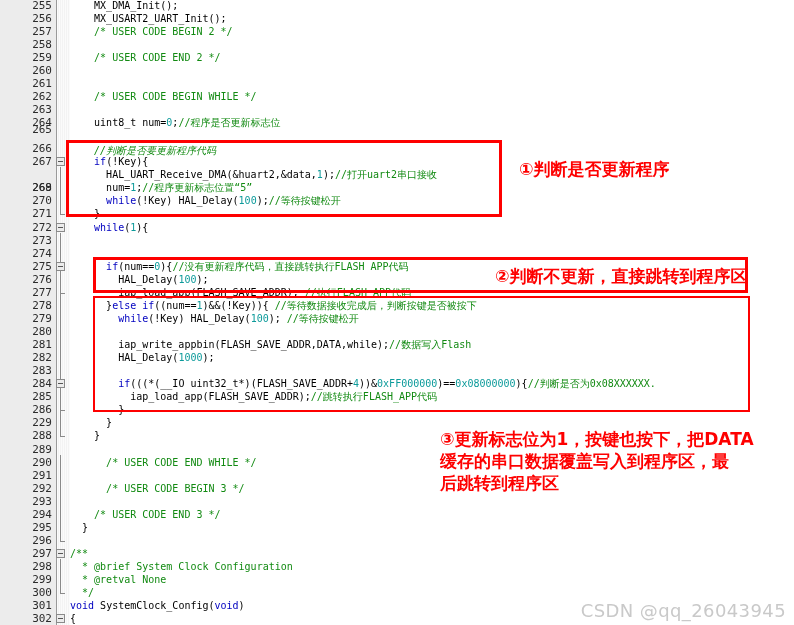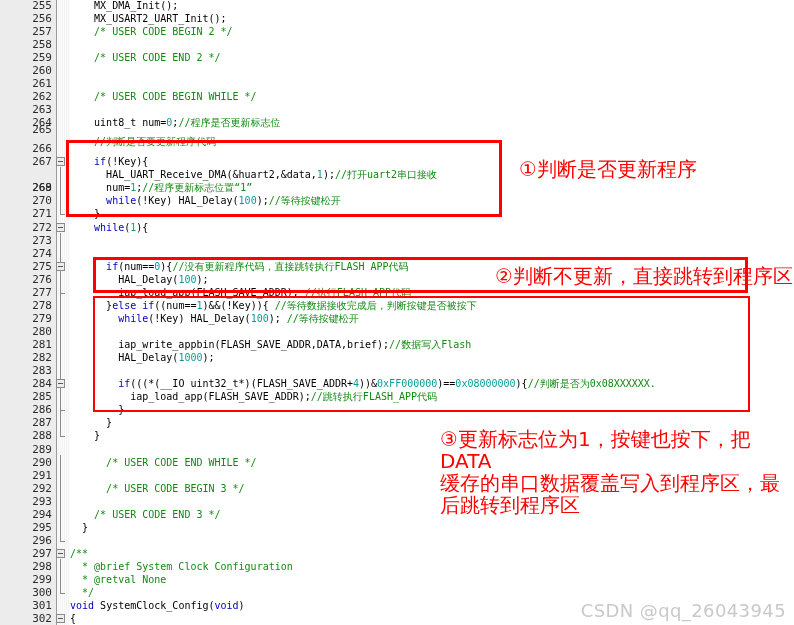--- a/index.html
+++ b/index.html
@@ -129,22 +129,22 @@
     background: transparent;
     pointer-events: none;
   }
   .abox.thin { border-width: 2px; }
 
   .anote {
     position: absolute;
     z-index: 6;
     color: #fe0000;
     font-family: "DejaVu Sans", "Liberation Sans", sans-serif;
-    font-weight: normal;
-    font-size: 20px;
+    font-weight: bold;
+    font-size: 17px;
     line-height: 22px;
     white-space: pre-line;
   }
 
   
   .watermark {
     position: absolute;
     right: 8px;
     bottom: 4px;
     z-index: 7;
@@ -189,21 +189,21 @@
       <div class="ln" style="top: 285.82px;">277</div>
       <div class="ln" style="top: 298.88px;">278</div>
       <div class="ln" style="top: 311.94px;">279</div>
       <div class="ln" style="top: 325px; padding-left: 6px;">280</div>
       <div class="ln" style="top: 338.06px;">281</div>
       <div class="ln" style="top: 351.12px;">282</div>
       <div class="ln" style="top: 364.18px;">283</div>
       <div class="ln" style="top: 377.24px;">284</div>
       <div class="ln" style="top: 390.3px;">285</div>
       <div class="ln" style="top: 403.36px;">286</div>
-      <div class="ln" style="top: 416.42px;">287</div>
+      <div class="ln" style="top: 416.42px;">229</div>
       <div class="ln" style="top: 429.48px;">288</div>
       <div class="ln" style="top: 442.54px;">289</div>
       <div class="ln" style="top: 455.6px;">290</div>
       <div class="ln" style="top: 468.66px;">291</div>
       <div class="ln" style="top: 481.72px;">292</div>
       <div class="ln" style="top: 494.78px;">293</div>
       <div class="ln" style="top: 507.84px;">294</div>
       <div class="ln" style="top: 520.9px;">295</div>
       <div class="ln" style="top: 533.96px;">296</div>
       <div class="ln" style="top: 547.02px;">297</div>
@@ -239,36 +239,36 @@
       <div class="cl" style="top: -1.5px;"><span class="pln">    MX_DMA_Init();</span></div>
       <div class="cl" style="top: 11.56px;"><span class="pln">    MX_USART2_UART_Init();</span></div>
       <div class="cl" style="top: 24.62px;"><span class="cmt">    /* USER CODE BEGIN 2 */</span></div>
       <div class="cl" style="top: 37.68px;"></div>
       <div class="cl" style="top: 50.74px;"><span class="cmt">    /* USER CODE END 2 */</span></div>
       <div class="cl" style="top: 63.8px;"></div>
       <div class="cl" style="top: 89.92px;"><span class="cmt">    /* USER CODE BEGIN WHILE */</span></div>
       <div class="cl" style="top: 102.98px;"></div>
       <div class="cl" style="top: 116.04px;"><span class="pln">    uint8_t num=</span><span class="num">0</span><span class="pln">;</span><span class="cmt">//程序是否更新标志位</span></div>
       <div class="cl" style="top: 129.1px;"></div>
-      <div class="cl" style="top: 135px;"><span class="cmt">    //判断是否要更新程序代码</span></div>
+      <div class="cl" style="top: 144px; font-style: italic;"><span class="cmt">    //判断是否要更新程序代码</span></div>
       <div class="cl" style="top: 155.22px;"><span class="kw">    if</span><span class="pln">(!Key){</span></div>
       <div class="cl" style="top: 168.28px;"><span class="pln">      HAL_UART_Receive_DMA(&amp;huart2,&amp;data,</span><span class="num">1</span><span class="pln">);</span><span class="cmt">//打开uart2串口接收</span></div>
-      <div class="cl" style="top: 181.34px;"><span class="pln">      num=</span><span class="num">1</span><span class="pln">;</span><span class="cmt">//程序更新标志位置“1”</span></div>
+      <div class="cl" style="top: 181.34px;"><span class="pln">      num=</span><span class="num">1</span><span class="pln">;</span><span class="cmt">//程序更新标志位置“5”</span></div>
       <div class="cl" style="top: 194.4px;"><span class="kw">      while</span><span class="pln">(!Key) HAL_Delay(</span><span class="num">100</span><span class="pln">);</span><span class="cmt">//等待按键松开</span></div>
       <div class="cl" style="top: 207.46px;"><span class="pln">    }</span></div>
       <div class="cl" style="top: 220.52px;"><span class="kw">    while</span><span class="pln">(</span><span class="num">1</span><span class="pln">){</span></div>
       <div class="cl" style="top: 233.58px;"></div>
       <div class="cl" style="top: 246.64px;"></div>
       <div class="cl" style="top: 259.7px;"><span class="kw">      if</span><span class="pln">(num==</span><span class="num">0</span><span class="pln">){</span><span class="cmt">//没有更新程序代码，直接跳转执行FLASH APP代码</span></div>
       <div class="cl" style="top: 272.76px;"><span class="pln">        HAL_Delay(</span><span class="num">100</span><span class="pln">);</span></div>
       <div class="cl" style="top: 285.82px;"><span class="pln">        iap_load_app(FLASH_SAVE_ADDR); </span><span class="cmt">//执行FLASH APP代码</span></div>
       <div class="cl" style="top: 298.88px;"><span class="pln">      }</span><span class="kw">else if</span><span class="pln">((num==</span><span class="num">1</span><span class="pln">)&amp;&amp;(!Key)){ </span><span class="cmt">//等待数据接收完成后，判断按键是否被按下</span></div>
       <div class="cl" style="top: 311.94px;"><span class="kw">        while</span><span class="pln">(!Key) HAL_Delay(</span><span class="num">100</span><span class="pln">); </span><span class="cmt">//等待按键松开</span></div>
       <div class="cl" style="top: 325px;"></div>
-      <div class="cl" style="top: 338.06px;"><span class="pln">        iap_write_appbin(FLASH_SAVE_ADDR,DATA,brief);</span><span class="cmt">//数据写入Flash</span></div>
+      <div class="cl" style="top: 338.06px;"><span class="pln">        iap_write_appbin(FLASH_SAVE_ADDR,DATA,while);</span><span class="cmt">//数据写入Flash</span></div>
       <div class="cl" style="top: 351.12px;"><span class="pln">        HAL_Delay(</span><span class="num">1000</span><span class="pln">);</span></div>
       <div class="cl" style="top: 364.18px;"></div>
       <div class="cl" style="top: 377.24px;"><span class="kw">        if</span><span class="pln">(((*(__IO uint32_t*)(FLASH_SAVE_ADDR+</span><span class="num">4</span><span class="pln">))&amp;</span><span class="num">0xFF000000</span><span class="pln">)==</span><span class="num">0x08000000</span><span class="pln">){</span><span class="cmt">//判断是否为0x08XXXXXX.</span></div>
       <div class="cl" style="top: 390.3px;"><span class="pln">          iap_load_app(FLASH_SAVE_ADDR);</span><span class="cmt">//跳转执行FLASH_APP代码</span></div>
       <div class="cl" style="top: 403.36px;"><span class="pln">        }</span></div>
       <div class="cl" style="top: 416.42px;"><span class="pln">      }</span></div>
       <div class="cl" style="top: 429.48px;"><span class="pln">    }</span></div>
       <div class="cl" style="top: 442.54px;"></div>
       <div class="cl" style="top: 455.6px;"><span class="cmt">      /* USER CODE END WHILE */</span></div>
       <div class="cl" style="top: 468.66px;"></div>

